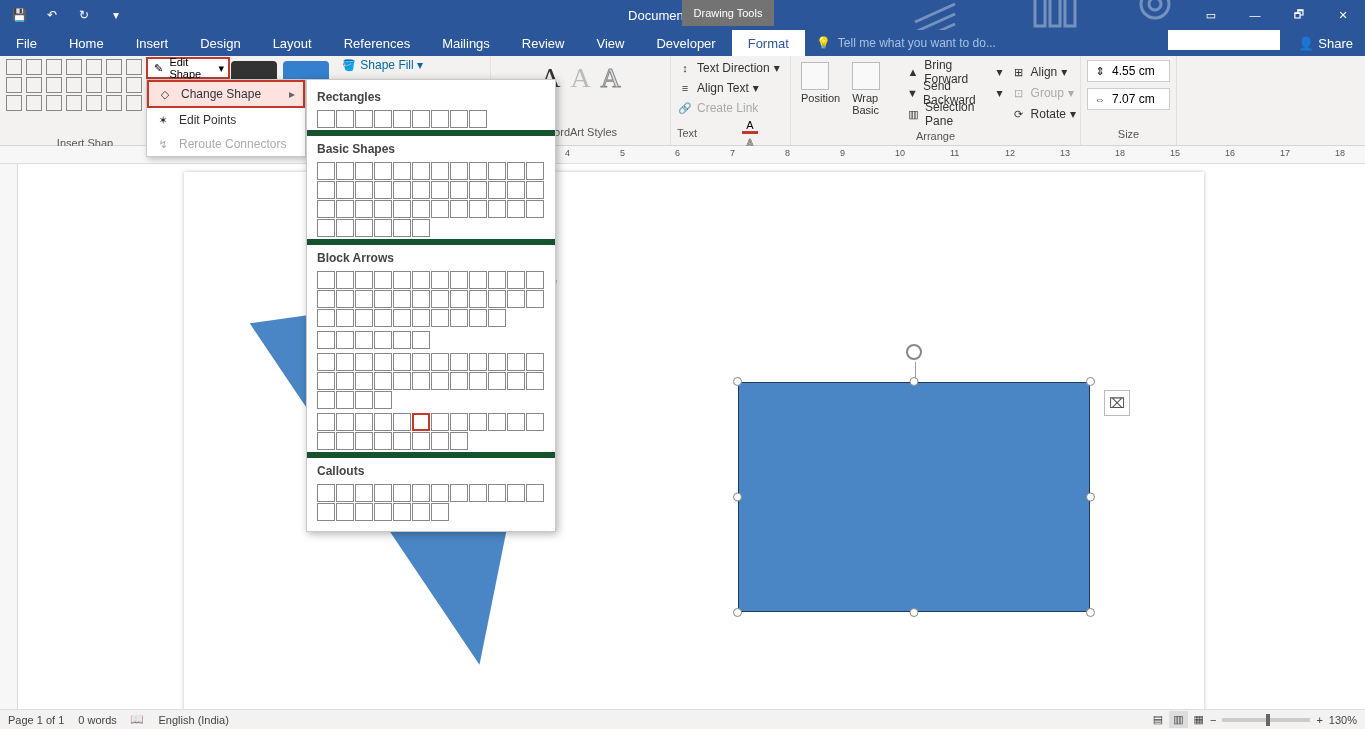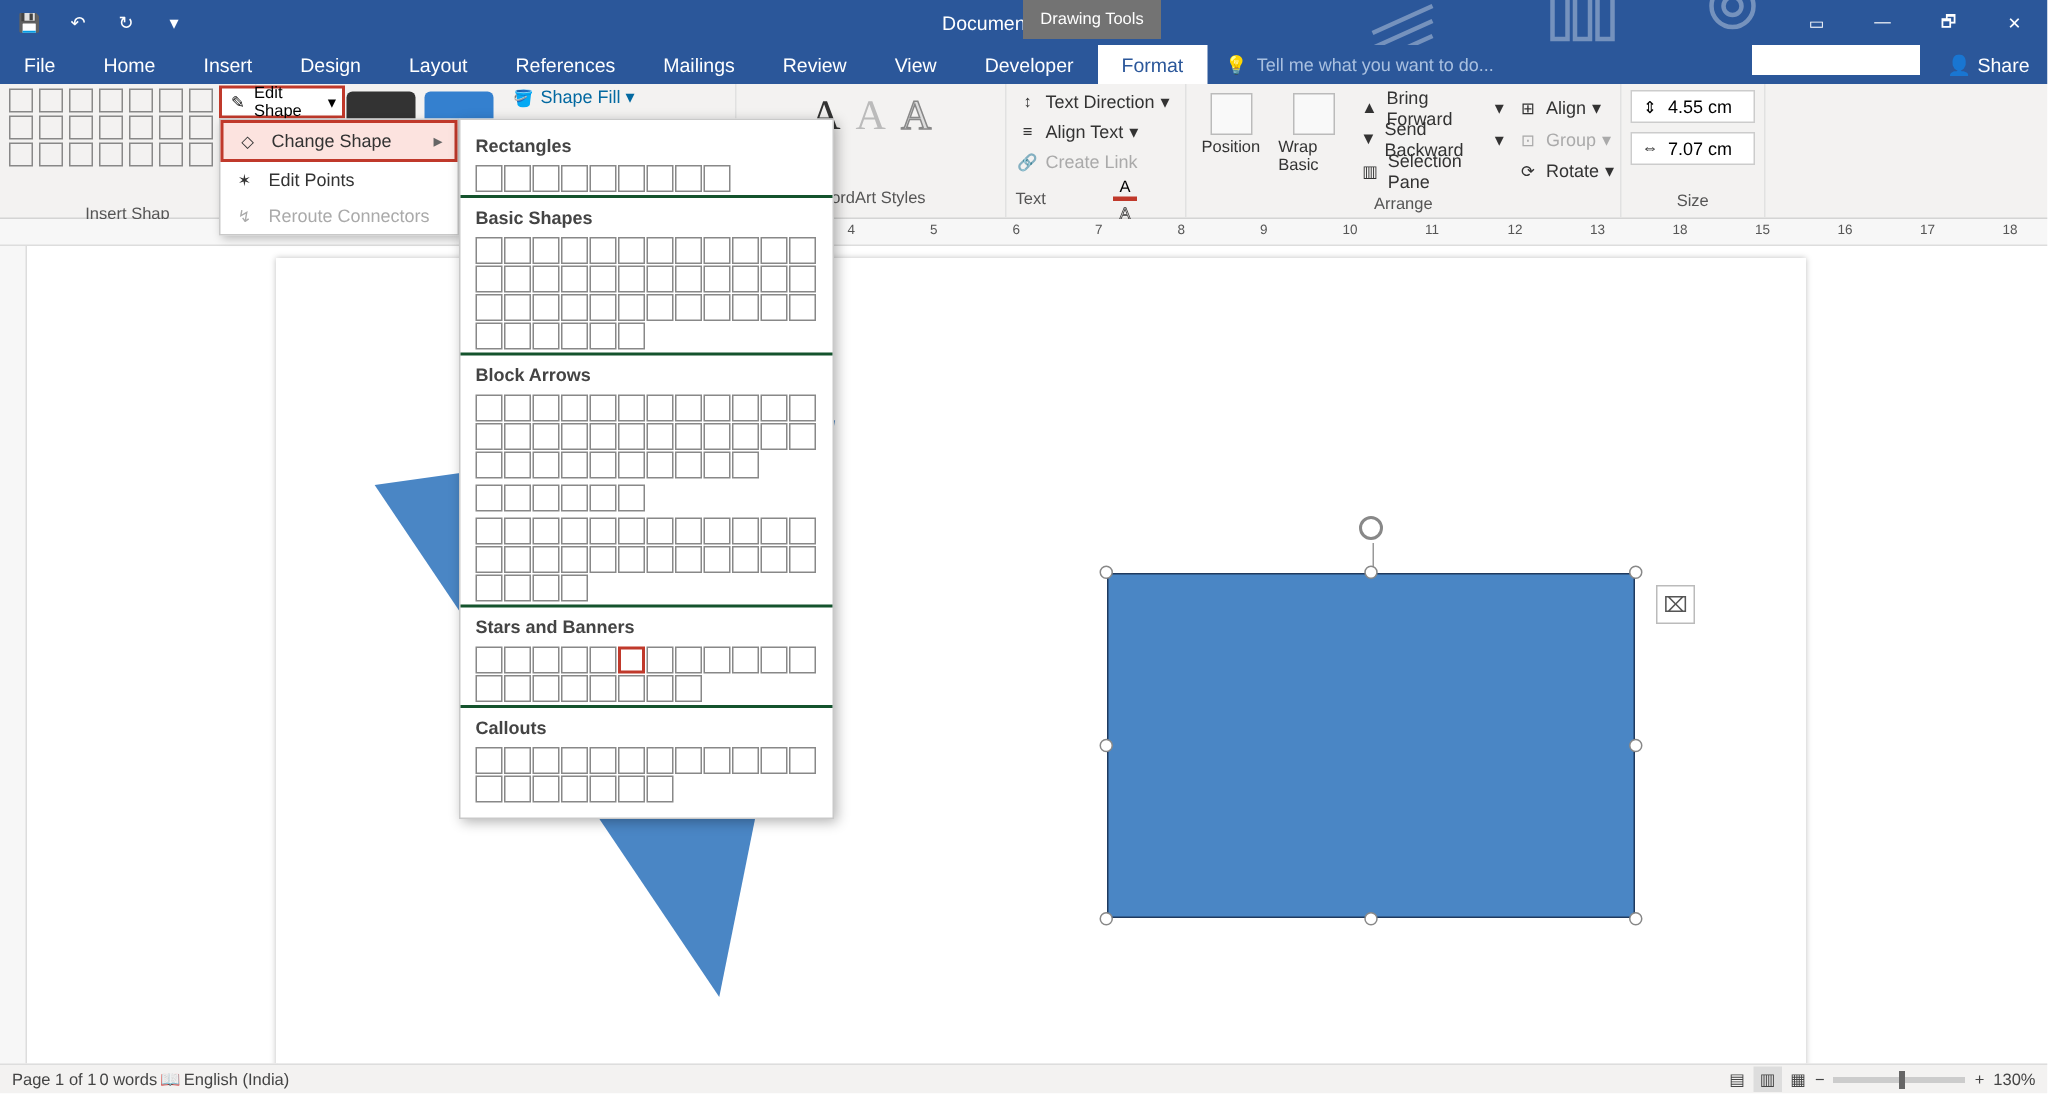--- a/index.html
+++ b/index.html
@@ -64,45 +64,45 @@
 
   .selected-rect-wrap { position:absolute; left:554px; top:210px; width:352px; height:230px; }
   .selected-rect { width:100%; height:100%; background:#4a86c5; border:1.5px solid #1f3a5f; }
   .handle { width:9px; height:9px; background:#fff; border:1px solid #888; border-radius:50%; position:absolute; }
   .rot { width:16px;height:16px; border:2px solid #888; border-radius:50%; position:absolute; left:50%; top:-38px; transform:translateX(-50%);}
   .rot::after{content:""; position:absolute; left:7px; top:16px; width:0; height:20px; border-left:1px solid #999;}
 
   .layout-btn { position:absolute; left:920px; top:218px; width:26px; height:26px; border:1px solid #bbb; background:#fff; display:flex;align-items:center;justify-content:center;}
 
   
-  .statusbar { position:absolute; bottom:0; left:0; right:0; height:20px; background:#f3f2f1; border-top:1px solid #ddd; display:flex; align-items:center; font-size:11px; color:#444; padding:0 8px; gap:2px;}
+  .statusbar { position:absolute; bottom:0; left:0; right:0; height:20px; background:#f3f2f1; border-top:1px solid #ddd; display:flex; align-items:center; font-size:11px; color:#444; padding:0 8px; gap:14px;}
   .statusbar .right { margin-left:auto; display:flex; gap:6px; align-items:center;}
   .zoom-track { width:88px; height:4px; background:#ccc; position:relative;}
   .zoom-thumb { width:4px; height:12px; background:#666; position:absolute; left:50%; top:-4px;}
 
   
   .edit-shape-btn { position:absolute; left:146px; top:57px; width:84px; height:22px; border:2px solid #c0392b; background:#fff; font-size:11px; display:flex; align-items:center; padding:0 4px; gap:4px; z-index:50;}
   .es-menu { position:absolute; left:146px; top:79px; width:160px; background:#fff; border:1px solid #c9c9c9; box-shadow:2px 2px 6px rgba(0,0,0,0.25); z-index:60; font-size:12px; }
   .es-item { height:24px; display:flex; align-items:center; padding:0 8px; gap:8px; color:#333;}
   .es-item.hl { background:#fce3df; border:2px solid #c0392b; box-sizing:border-box; height:28px;}
   .es-item .arrow { margin-left:auto; color:#666; }
 
   .shapes-flyout { position:absolute; left:306px; top:79px; width:250px; background:#fff; border:1px solid #c9c9c9; box-shadow:2px 2px 8px rgba(0,0,0,0.3); z-index:70; padding:4px 0 8px 0; }
-  .fly-cat { font-weight:600; font-size:12px; color:#444; padding:6px 10px 4px 10px; border-top:2px solid #14532d;}
+  .fly-cat { font-weight:600; font-size:12px; color:#444; padding:6px 10px 4px 10px; border-top:6px solid #14532d;}
   .fly-cat:first-of-type{border-top:none;}
   .fly-grid { display:grid; grid-template-columns:repeat(12, 18px); gap:1px 1px; padding:2px 10px 2px 10px;}
   .fly-grid div { width:18px; height:18px; border:1px solid #888; font-size:9px; display:flex; align-items:center; justify-content:center; color:#555;}
   .fly-grid div.highlight { border:2px solid #c0392b; }
 
   .icon { width:16px; height:16px; display:inline-flex; align-items:center; justify-content:center; font-size:11px; }
 
   .hruler .numbers { position:absolute; top:2px; left:0; right:0; display:flex; }
   .hruler .numbers span { position:absolute; }
 
-  .big-btn { display:flex; flex-direction:column; align-items:center; gap:2px; padding:4px 6px 0 6px; font-size:11px; color:#333;}
+  .big-btn { display:flex; flex-direction:column; gap:2px; padding:4px 6px 0 6px; font-size:11px; color:#333;}
   .big-btn .bicon { width:28px; height:28px; border:1px solid #bbb; background:#f9f9f9; }
 
   .titlebar-deco { position:absolute; right:160px; top:-6px; width:300px; height:56px; overflow:hidden; opacity:0.35;}
   .titlebar-deco svg { width:100%; height:100%;}
 </style>
 </head>
 <body>
 
 <div class="titlebar">
   <div class="qat">
@@ -412,21 +412,20 @@
         <div></div>
         <div></div>
         <div></div>
         <div></div>
         <div></div>
         <div></div>
         <div></div>
         <div></div>
         <div></div>
       </div>
-      <div class="fly-cat">Stars and Banners</div>
       <div class="fly-grid">
         <div></div>
         <div></div>
         <div></div>
         <div></div>
         <div></div>
         <div class="highlight"></div>
         <div></div>
         <div></div>
         <div></div>

